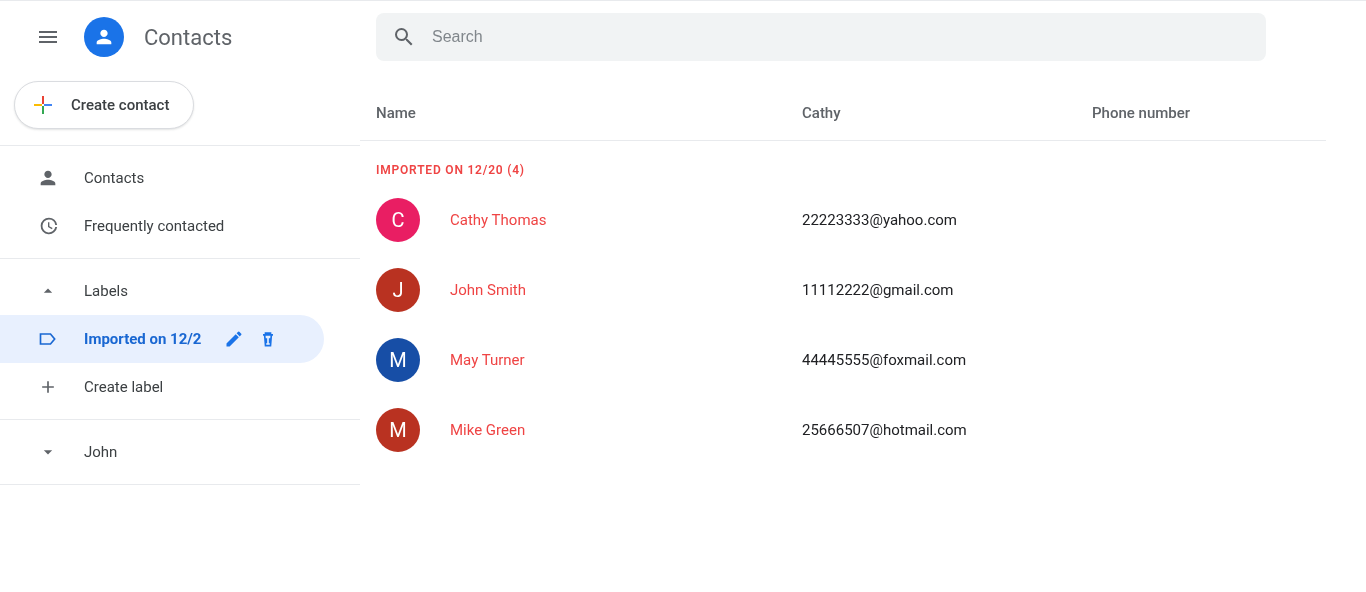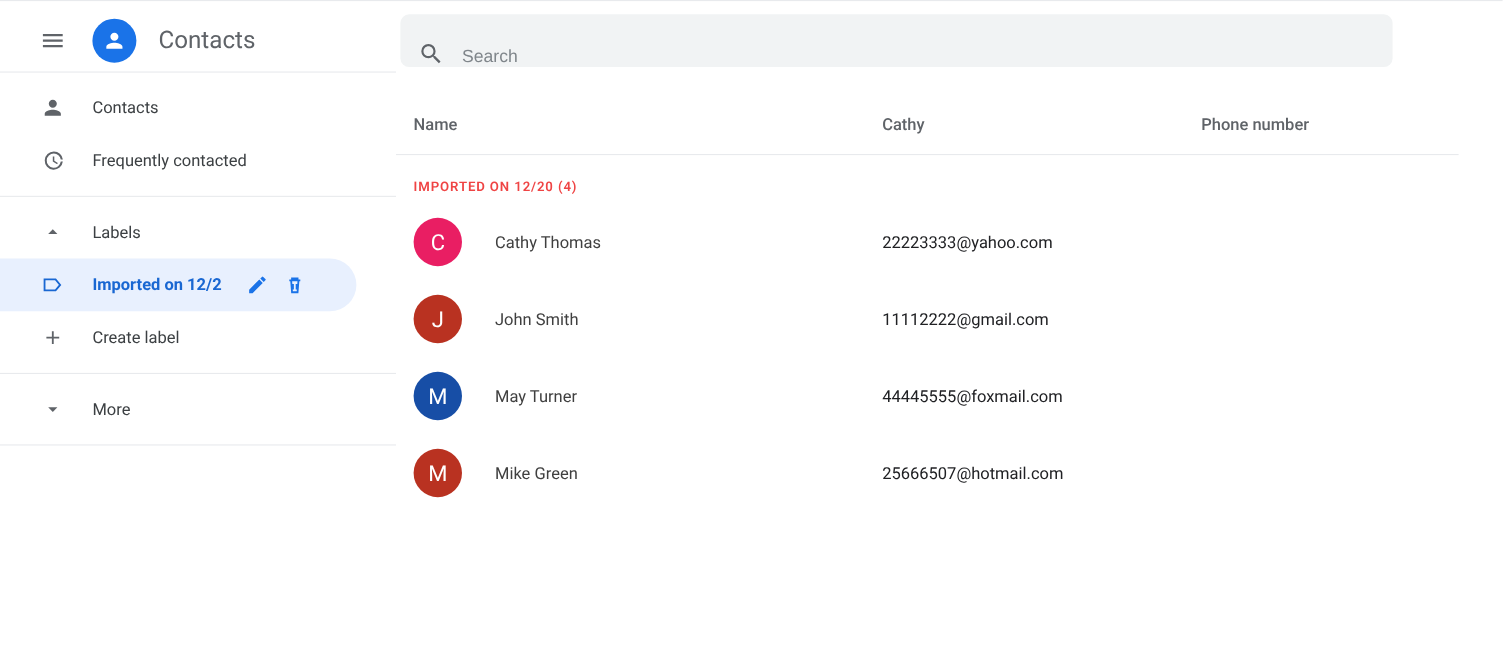--- a/index.html
+++ b/index.html
@@ -21,23 +21,23 @@
   .brand { display: flex; align-items: center; margin-left: 12px; }
   .brand-icon { width: 40px; height: 40px; border-radius: 50%; background:#1a73e8; display:flex; align-items:center; justify-content:center; }
   .brand-title { font-size: 22px; color:#5f6368; margin-left: 20px; letter-spacing: 0px; }
 
   .search-bar {
     flex: 1;
     height: 48px;
     background: #f1f3f4;
     border-radius: 8px;
     display: flex;
-    align-items: flex-end;
+    align-items: center;
     padding: 0 16px;
-    margin-left: 4px;
+    margin-left: 16px;
     margin-right: 60px;
   }
   .search-bar input {
     border: none; background: transparent; outline: none;
     font-size: 16px; color:#5f6368; flex:1; margin-left: 16px;
   }
   .search-bar input::placeholder { color:#80868b; }
 
   
   .create-wrap { padding: 16px 0 16px 14px; }
@@ -94,21 +94,21 @@
   .contact-row {
     display:flex; align-items:center; height:70px;
     padding-left: 16px; cursor:pointer;
     border-radius: 8px;
   }
   .avatar {
     width: 44px; height:44px; border-radius:50%;
     display:flex; align-items:center; justify-content:center;
     color:#fff; font-size:20px; font-weight:400; flex-shrink:0;
   }
-  .c-name { width: 352px; margin-left:30px; font-size:15px; color:#404040; }
+  .c-name { width: 352px; margin-left:30px; font-size:15px; color:#ef4444; }
   .c-email { width: 290px; font-size:15px; color:#202124; }
 
   svg { display:block; }
 </style>
 </head>
 <body>
 
 <div class="layout">
   <div class="left">
     <div class="header-row">
@@ -120,20 +120,33 @@
       <div class="brand">
         <div class="brand-icon">
           <svg width="22" height="22" viewBox="0 0 24 24" fill="#fff">
               <path d="M12 12c2.21 0 4-1.79 4-4s-1.79-4-4-4-4 1.79-4 4 1.79 4 4 4zm0 2c-2.67 0-8 1.34-8 4v2h16v-2c0-2.66-5.33-4-8-4z"></path>
             </svg>
         </div>
         <div class="brand-title">Contacts</div>
       </div>
     </div>
 
+    <div class="create-wrap">
+      <div class="create-btn">
+        <div class="plus">
+          <svg width="24" height="24" viewBox="0 0 24 24">
+            <path d="M11 3 L13 3 L13 11 L11 11 Z" fill="#ea4335"></path>
+            <path d="M13 11 L21 11 L21 13 L13 13 Z" fill="#4285f4"></path>
+            <path d="M11 13 L13 13 L13 21 L11 21 Z" fill="#34a853"></path>
+            <path d="M3 11 L11 11 L11 13 L3 13 Z" fill="#fbbc04"></path>
+          </svg>
+        </div>
+        <span class="create-label">Create contact</span>
+      </div>
+    </div>
 
     <div class="divider"></div>
 
     <div class="nav">
       <div class="nav-item">
         <span class="icon">
           <svg width="22" height="22" viewBox="0 0 24 24" fill="currentColor">
               <path d="M12 12c2.21 0 4-1.79 4-4s-1.79-4-4-4-4 1.79-4 4 1.79 4 4 4zm0 2c-2.67 0-8 1.34-8 4v2h16v-2c0-2.66-5.33-4-8-4z"></path>
             </svg>
         </span>
@@ -192,21 +205,21 @@
 
     <div class="divider"></div>
 
     <div class="nav">
       <div class="nav-item">
         <span class="icon">
           <svg width="20" height="20" viewBox="0 0 24 24" fill="currentColor">
               <path d="M7 10l5 5 5-5z"></path>
             </svg>
         </span>
-        <span class="label">More</span>
+        <span class="label">John</span>
       </div>
     </div>
 
     <div class="divider"></div>
   </div>
 
   <div class="right">
     <div class="header-row">
       <div class="search-bar">
         <span>

